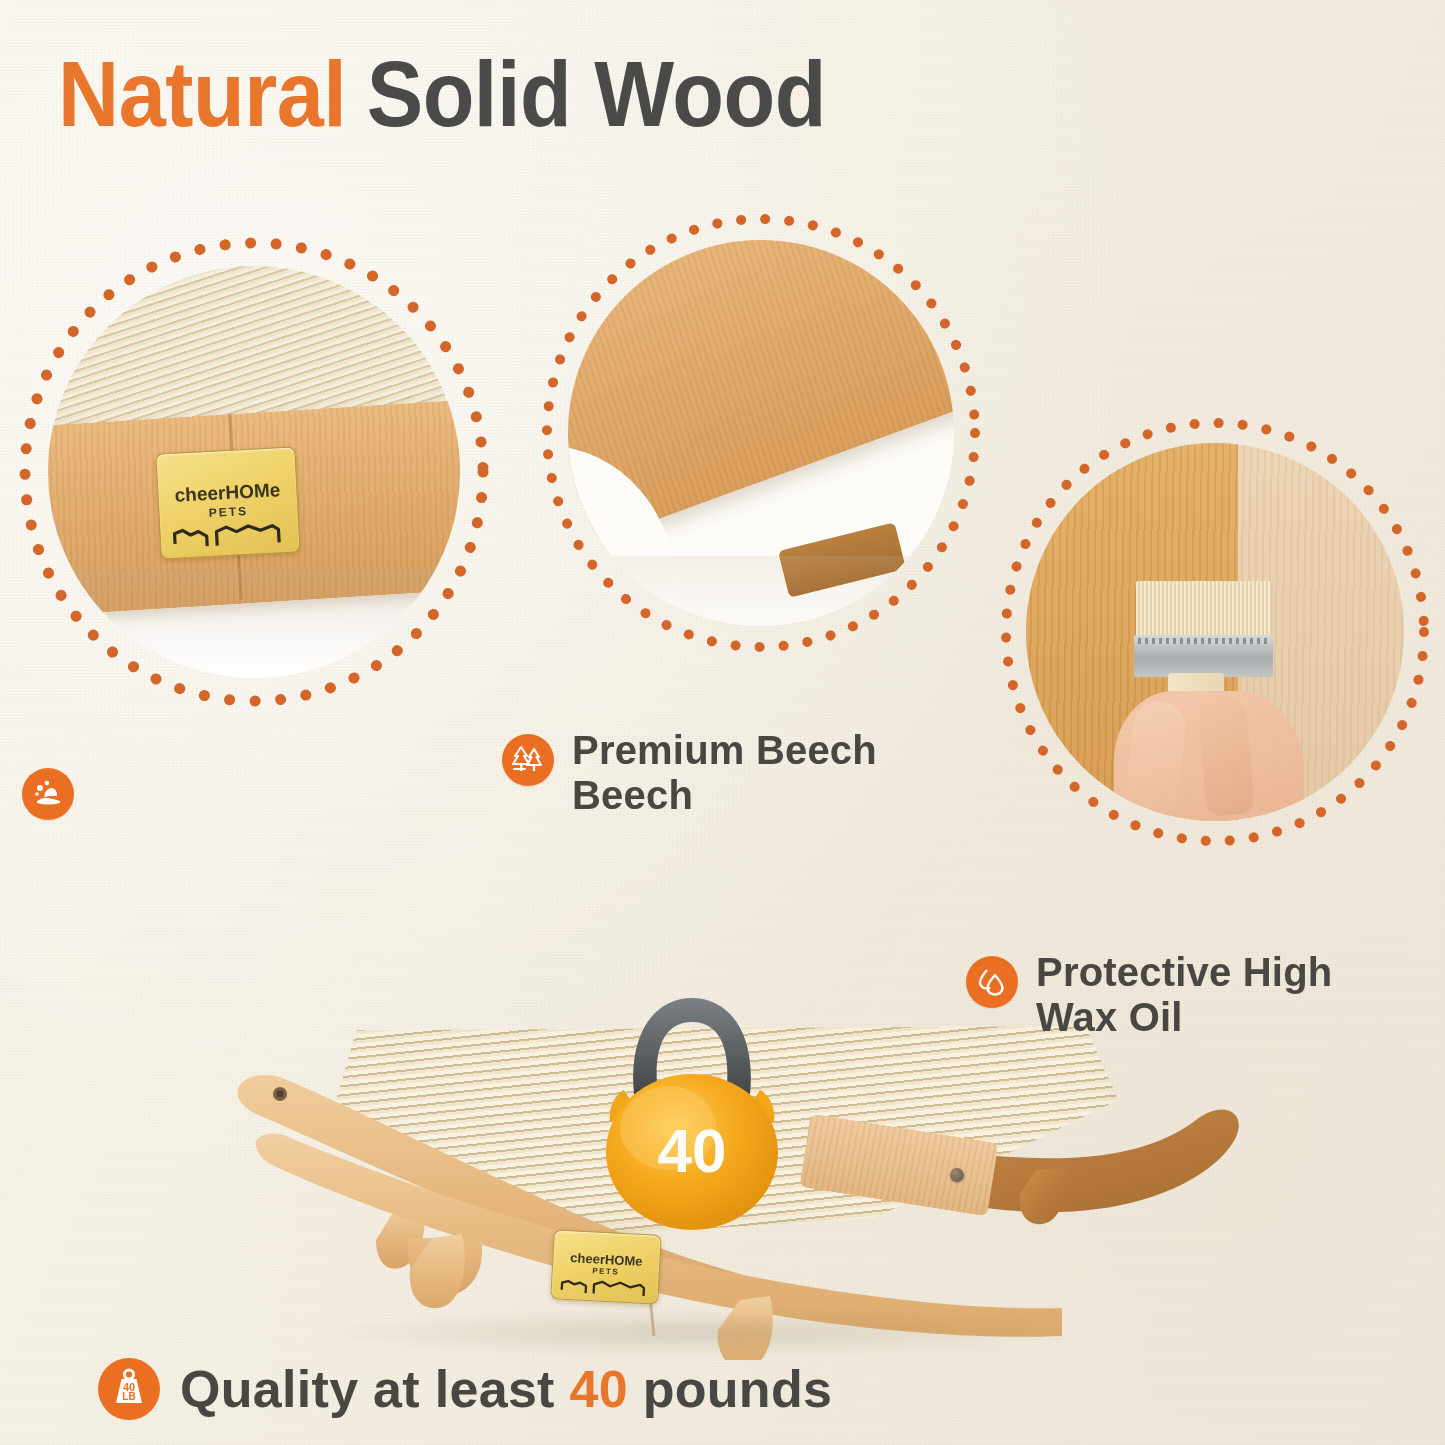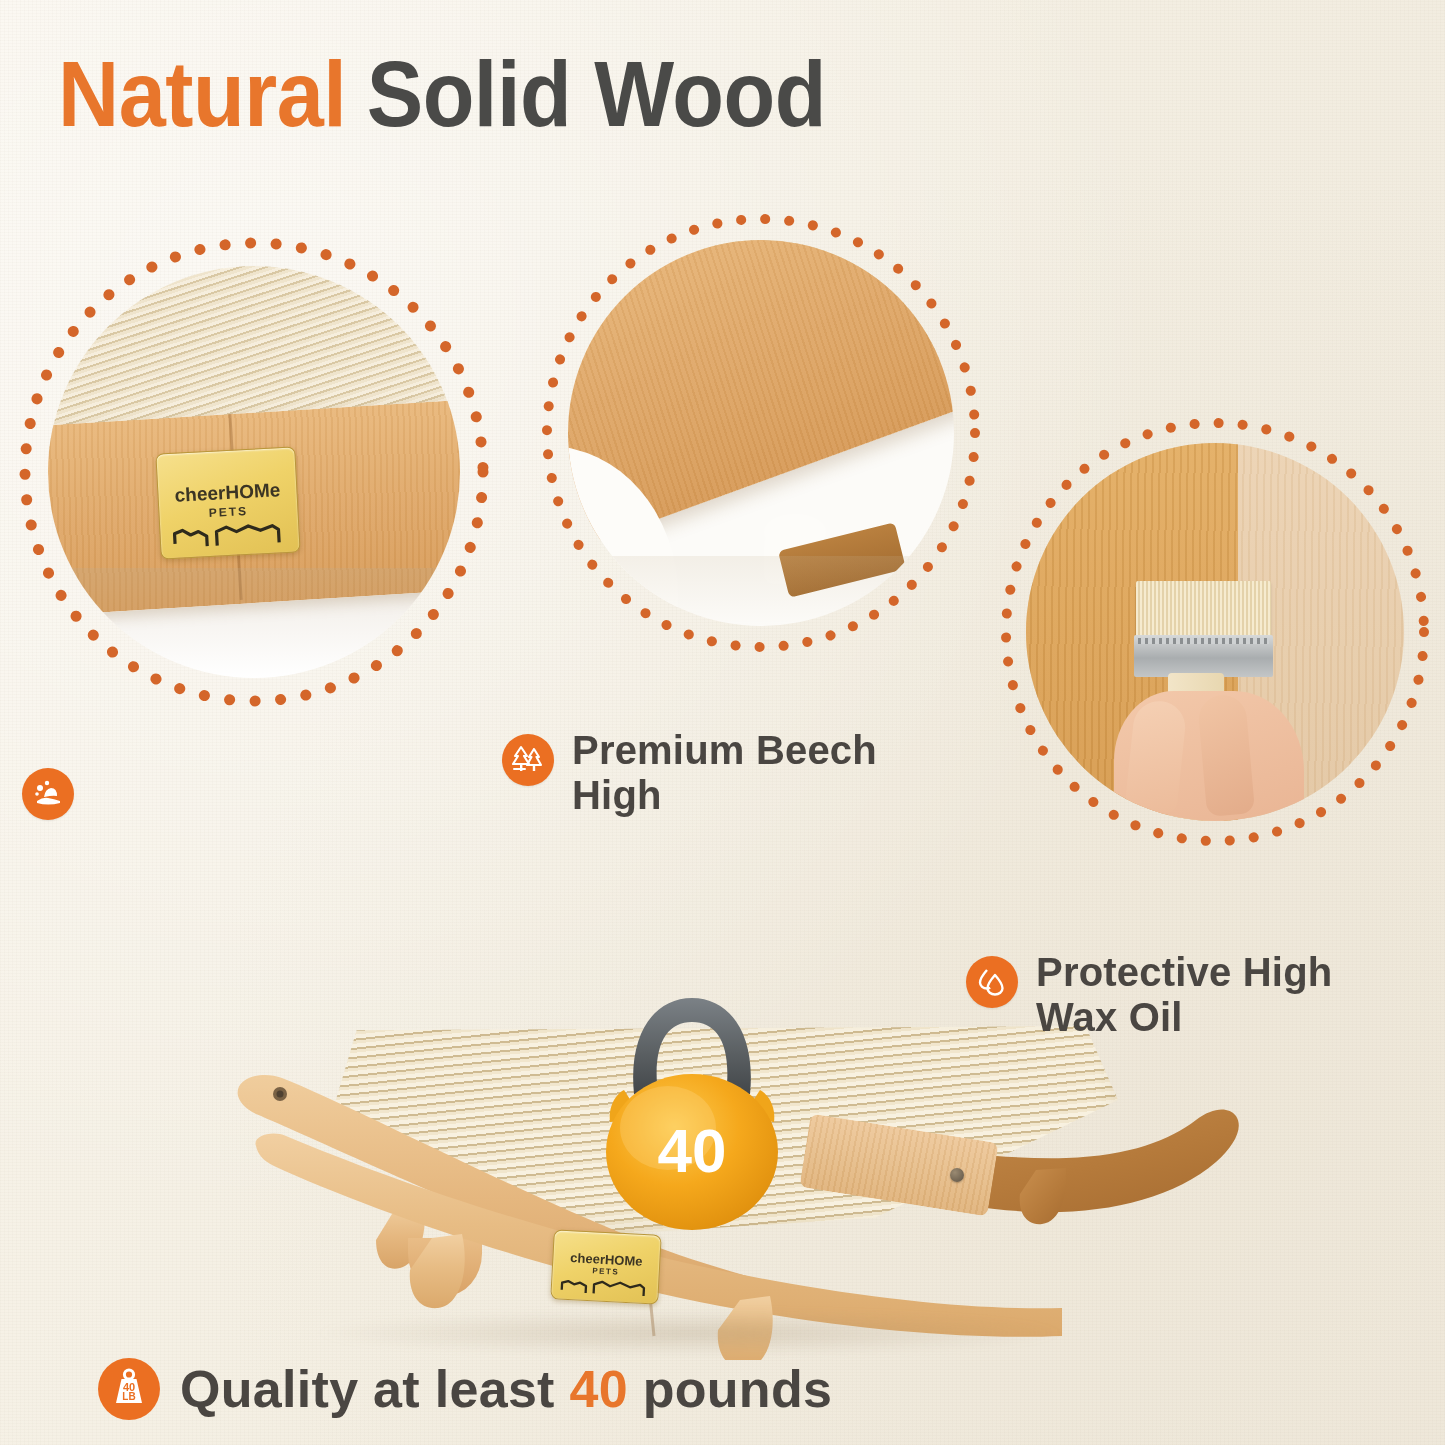--- a/index.html
+++ b/index.html
@@ -254,21 +254,21 @@
       <svg width="36" height="36" viewBox="0 0 36 36">
         <g fill="none" stroke="#ffffff" stroke-width="2.1" stroke-linejoin="round">
           <path d="M11 5 L5 14 L8 14 L3 22 L19 22 L14 14 L17 14 Z"></path>
           <path d="M24 7 L19 15 L21.5 15 L17 23 L31 23 L26.5 15 L29 15 Z"></path>
         </g>
         <rect x="10" y="22" width="2.4" height="7" fill="#ffffff"></rect>
         <rect x="22.8" y="23" width="2.4" height="6" fill="#ffffff"></rect>
         <path d="M4 27 L15 27" stroke="#ffffff" stroke-width="2" stroke-linecap="round"></path>
       </svg>
     </span>
-    <span class="feature-text" style="max-width:400px;"><span>Premium Beech</span><br><span>High</span></span>
+    <span class="feature-text" style="max-width:400px;"><span>Premium Beech</span><br><span>Beech</span></span>
   </div>
 
   <div class="layer feature" style="left:966px; top:950px; width:470px;">
     <span class="badge">
       <svg width="34" height="34" viewBox="0 0 34 34">
         <g fill="none" stroke="#ffffff" stroke-width="2.4" stroke-linejoin="round">
           <path d="M12 5 C12 5 5 13 5 17.5 C5 21 8.2 23.5 12 23.5 C13.2 23.5 14.3 23.2 15.2 22.7"></path>
           <path d="M20 10 C20 10 12.5 18.5 12.5 23.2 C12.5 27 16 29.5 20 29.5 C24 29.5 27.5 27 27.5 23.2 C27.5 18.5 20 10 20 10 Z"></path>
         </g>
       </svg>

